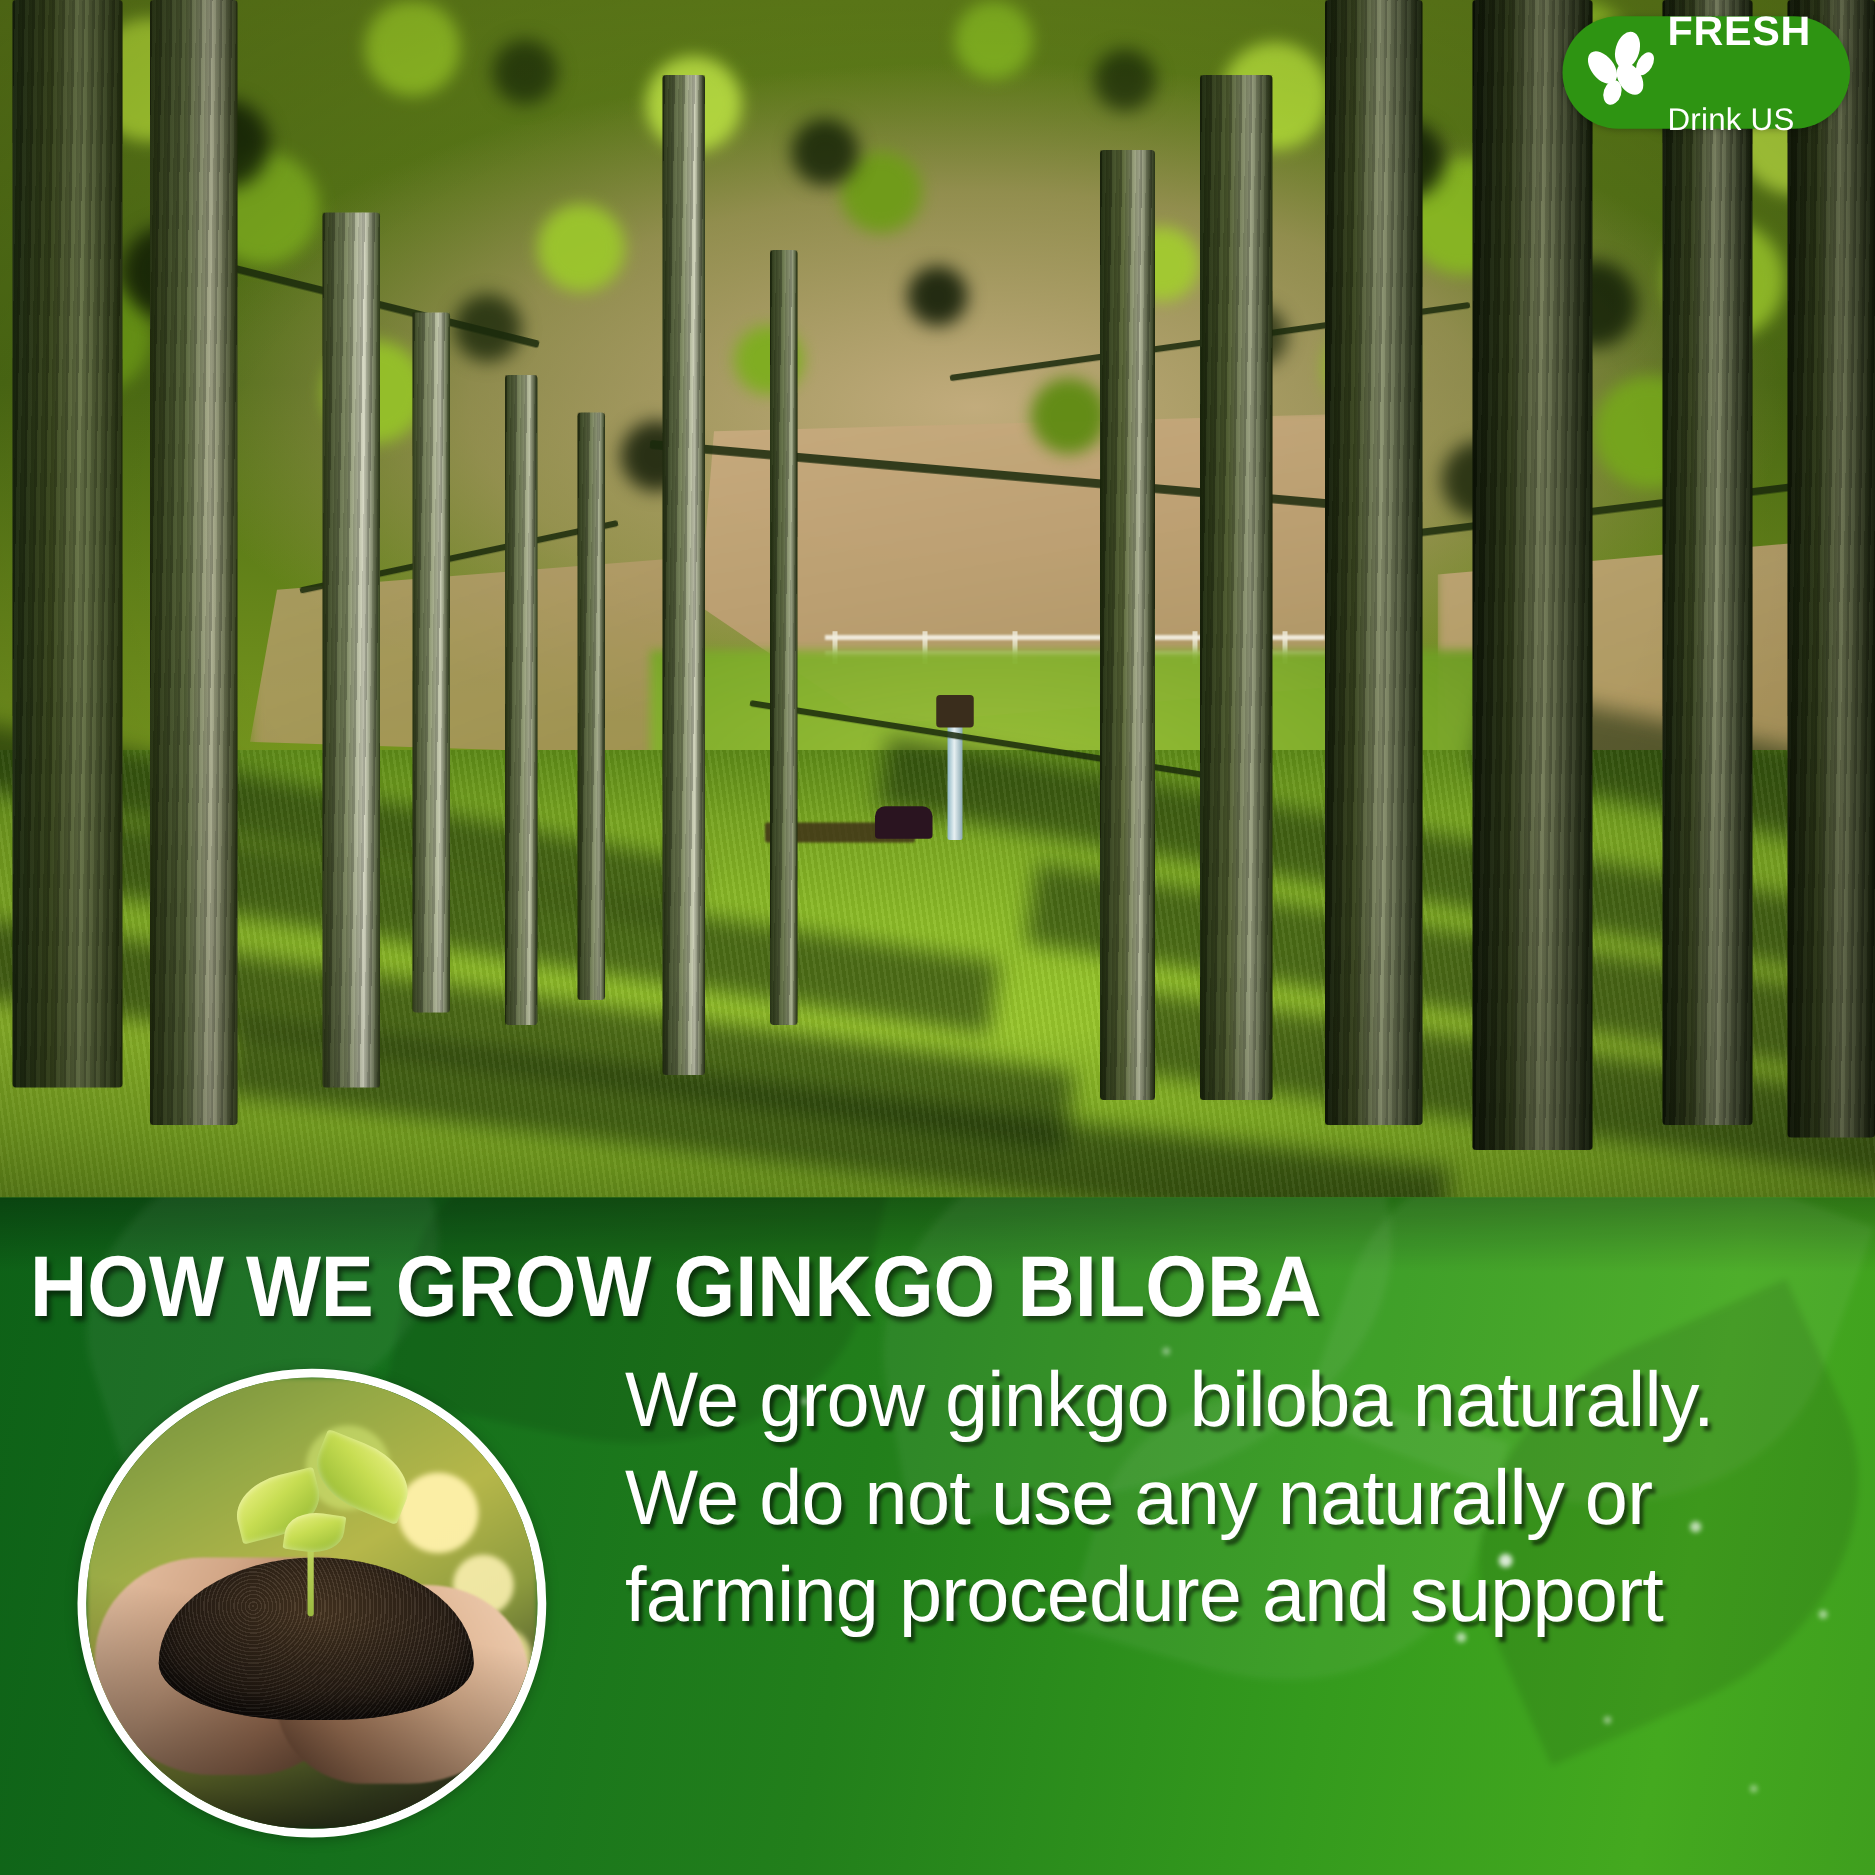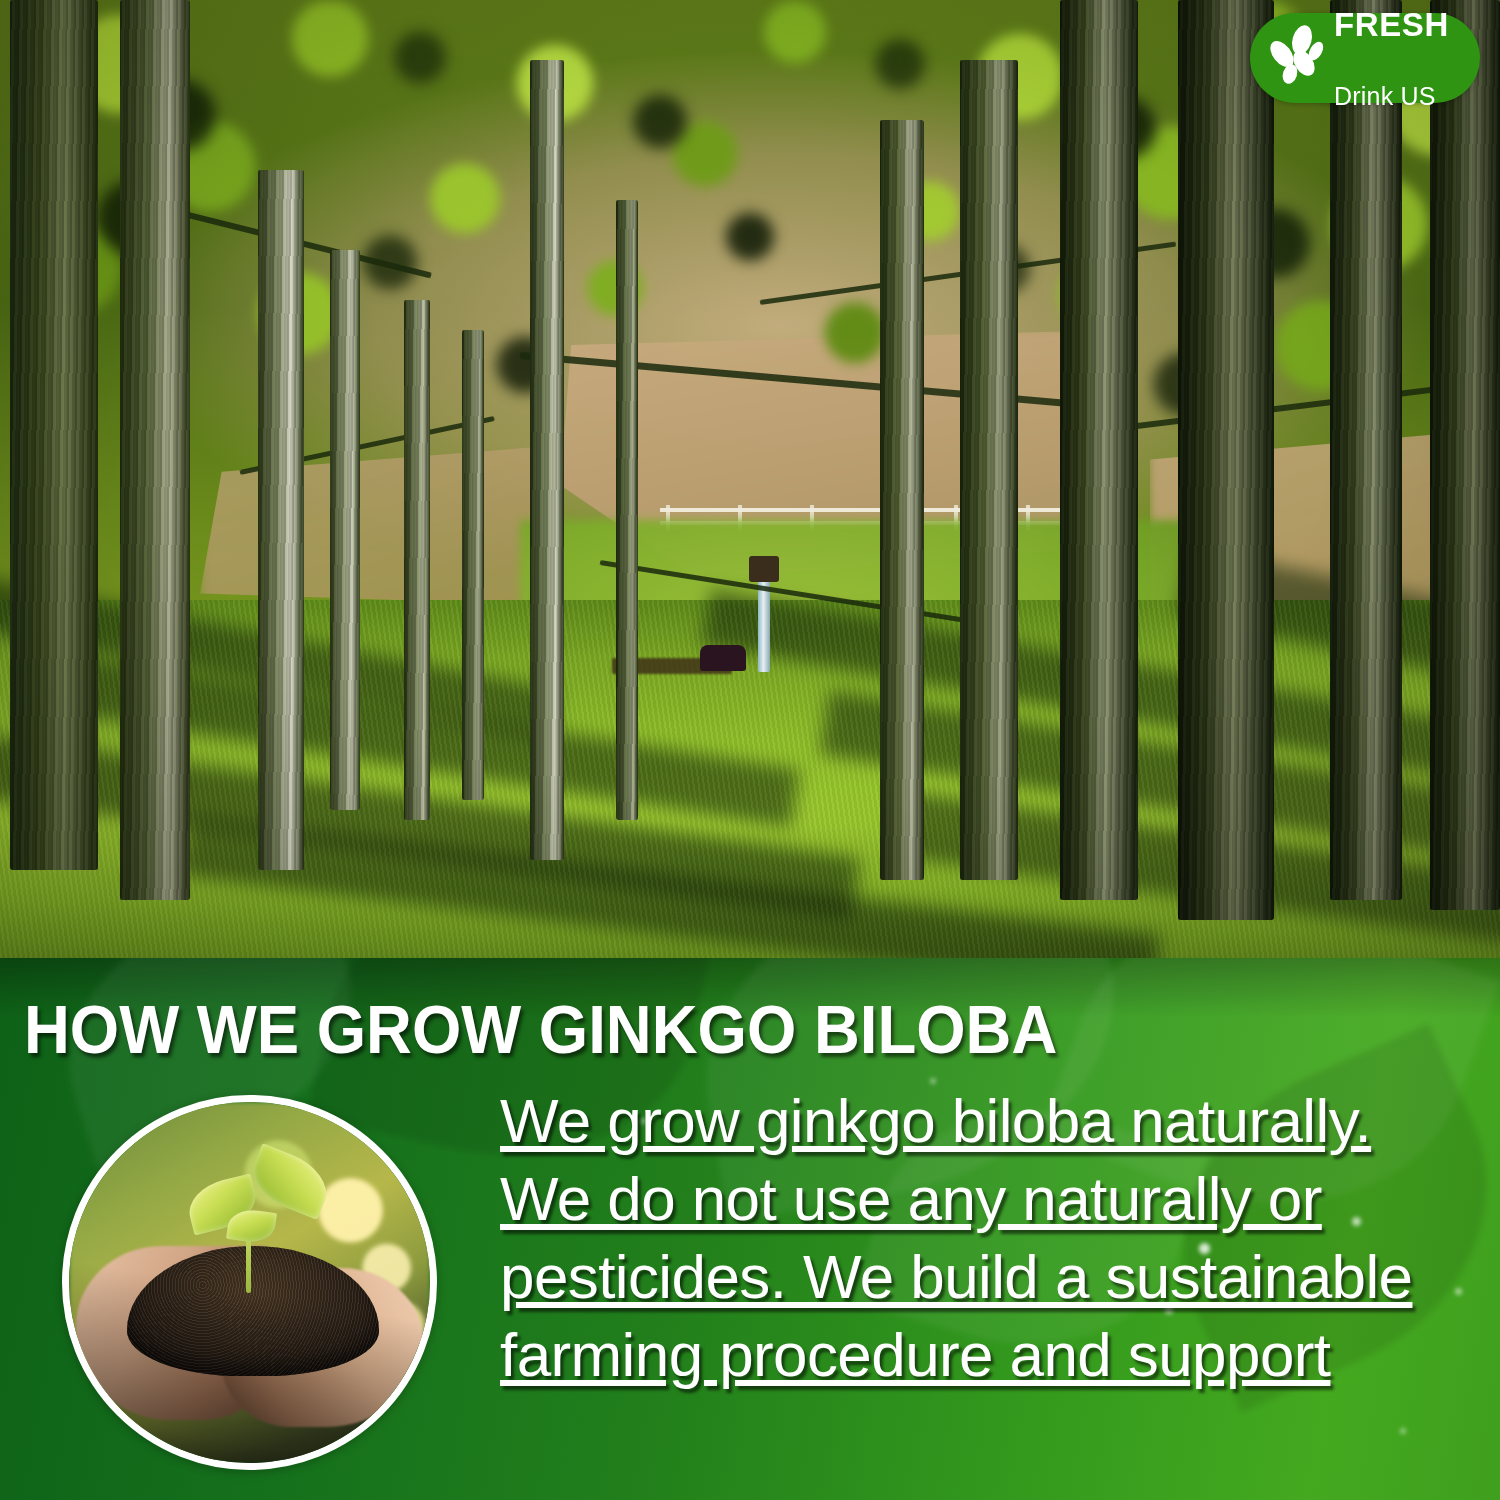--- a/index.html
+++ b/index.html
@@ -130,21 +130,21 @@
     color:#fff;font-size:69px;font-weight:700;letter-spacing:0px;line-height:1;
     font-family:"Liberation Sans", sans-serif;
     transform:scaleX(.92);transform-origin:left center;
     text-shadow:3px 4px 4px rgba(0,0,0,.55);white-space:nowrap;}
 
   .body-copy{position:absolute;left:500px;top:1082px;width:970px;
     color:#fff;font-size:62px;font-weight:400;line-height:78px;
     font-family:"Liberation Sans", sans-serif;
     letter-spacing:-.6px;
     text-shadow:3px 4px 3px rgba(0,0,0,.55);}
-  .body-copy span{display:block;white-space:nowrap;text-decoration:underline;}
+  .body-copy span{display:block;white-space:nowrap;}
 
   
   .circle{position:absolute;left:62px;top:1095px;width:375px;height:375px;border-radius:50%;
     border:7px solid #ffffff;overflow:hidden;box-shadow:0 2px 10px rgba(0,0,0,.25);}
   .circle .bg{position:absolute;inset:0;
     background:
       radial-gradient(circle at 78% 30%, rgba(255,241,170,.95) 0 8%, transparent 9%),
       radial-gradient(circle at 88% 46%, rgba(255,243,180,.85) 0 6%, transparent 7%),
       radial-gradient(circle at 70% 56%, rgba(255,238,160,.7) 0 5%, transparent 6%),
       radial-gradient(circle at 92% 62%, rgba(255,240,165,.75) 0 5.5%, transparent 6.5%),
@@ -321,17 +321,16 @@
     <div class="stem"></div>
     <div class="lf lf1"></div>
     <div class="lf lf2"></div>
     <div class="lf lf3"></div>
     <div class="shade"></div>
   </div>
 
   <div class="body-copy">
     <span>We grow ginkgo biloba  naturally.</span>
     <span>We do not use any naturally or</span>
-    <span>pesticides. We build a sustainable</span>
     <span>farming procedure and support</span>
   </div>
 
 </div>
 
 </body></html>

